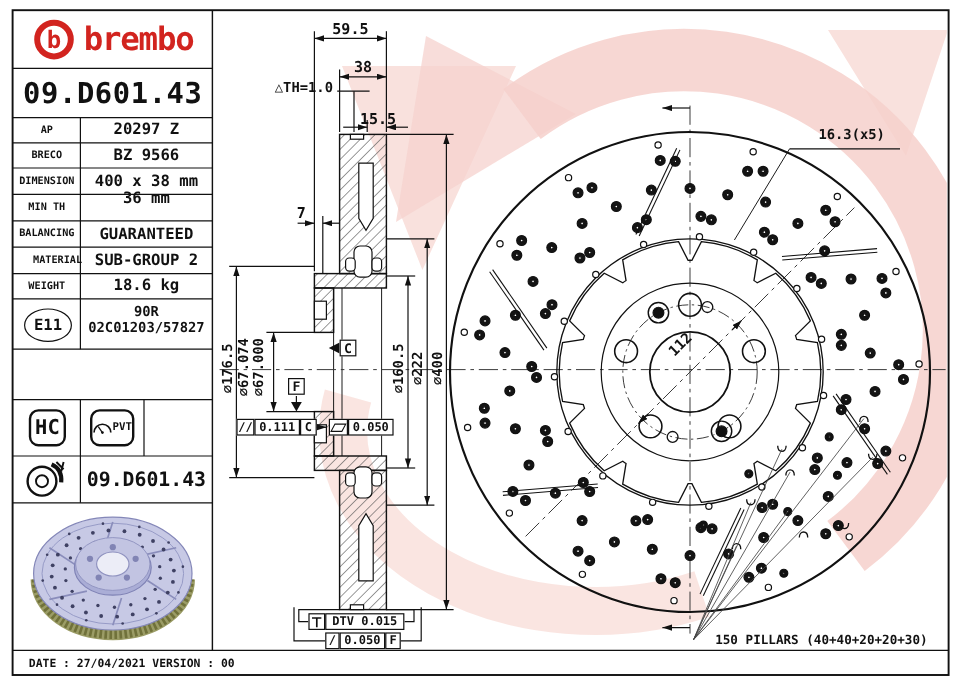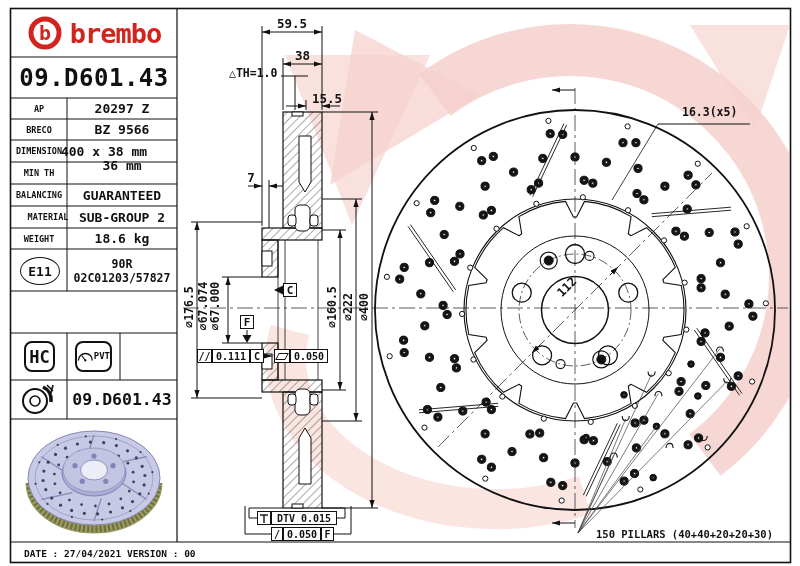--- a/index.html
+++ b/index.html
@@ -449,32 +449,32 @@
   <span class="logo-text" style="color:#d2241f">brembo</span>
 </div>
 
 <div class="abs flex partnum" style="left:11px;top:57px;width:166px;height:41px">09.D601.43</div>
 
 <div class="abs flex lbl" style="left:11px;top:98px;width:56px;height:21px">AP</div>
 <div class="abs flex val" style="left:67px;top:98px;width:110px;height:21px">20297 Z</div>
 <div class="abs flex lbl" style="left:11px;top:119px;width:56px;height:21px">BRECO</div>
 <div class="abs flex val" style="left:67px;top:119px;width:110px;height:21px">BZ 9566</div>
 <div class="abs flex lbl" style="left:11px;top:140px;width:56px;height:22px">DIMENSION</div>
-<div class="abs flex val" style="left:49px;top:140px;width:110px;height:22px">400 x 38 mm</div>
+<div class="abs flex val" style="left:67px;top:140px;width:110px;height:22px">400 x 38 mm</div>
 <div class="abs flex lbl" style="left:11px;top:162px;width:56px;height:22px">MIN TH</div>
 <div class="abs flex val" style="left:67px;top:154px;width:110px;height:22px">36 mm</div>
 <div class="abs flex lbl" style="left:11px;top:184px;width:56px;height:22px">BALANCING</div>
 <div class="abs flex val" style="left:67px;top:184px;width:110px;height:22px">GUARANTEED</div>
 <div class="abs flex lbl" style="left:20px;top:206px;width:56px;height:22px">MATERIAL</div>
 <div class="abs flex val" style="left:67px;top:206px;width:110px;height:22px">SUB-GROUP 2</div>
 <div class="abs flex lbl" style="left:11px;top:228px;width:56px;height:21px">WEIGHT</div>
 <div class="abs flex val" style="left:67px;top:228px;width:110px;height:21px">18.6 kg</div>
 
 <div class="abs flex oval" style="left:20px;top:257px;width:38px;height:26px;font-size:13px;font-weight:bold">E11</div>
-<div class="abs" style="left:67px;top:252px;width:110px;height:38px;display:flex;flex-direction:column;align-items:center;justify-content:center;font-size:11.5px;font-weight:bold;line-height:1.25">
+<div class="abs" style="left:67px;top:252px;width:110px;height:38px;display:flex;flex-direction:column;align-items:center;font-size:11.5px;font-weight:bold;line-height:1.25">
   <span>90R</span>
   <span>02C01203/57827</span>
 </div>
 
 <div class="abs flex badge" style="left:24px;top:341px;width:31px;height:31px;font-size:17px;font-weight:bold">HC</div>
 <div class="abs badge" style="left:75px;top:341px;width:37px;height:31px;display:flex;flex-direction:row;align-items:center;justify-content:center">
   <svg width="24" height="12" viewBox="0 0 24 12">
     <path d="M2,11 A10,10 0 0 1 22,11" fill="none" stroke="#111" stroke-width="2"></path>
     <path d="M12,11 L7,4" stroke="#111" stroke-width="1.5"></path>
     <circle cx="12" cy="11" r="1.6" fill="#111"></circle>
@@ -573,21 +573,21 @@
         </g>
     <ellipse cx="82" cy="50" rx="13.5" ry="10" fill="#ecedf7" stroke="#9093c0" stroke-width="1"></ellipse>
   </svg>
 </div>
 
 <div class="t" style="left:24px;top:548px;font-size:9.5px">DATE : 27/04/2021 VERSION : 00</div>
 
 <div class="t dim" style="left:262px;top:16px;width:60px;text-align:center">59.5</div>
 <div class="t dim" style="left:283px;top:48px;width:39px;text-align:center">38</div>
 <div class="t dim-sm" style="left:229px;top:66px">△TH=1.0</div>
-<div class="t dim" style="left:300px;top:91px;width:42px;text-align:right">15.5</div>
+<div class="t dim" style="left:300px;top:91px;width:42px;text-align:left">15.5</div>
 <div class="t dim" style="left:243px;top:170px;width:16px;text-align:center">7</div>
 
 <div class="t vlab" style="left:159px;top:300px;width:60px">⌀176.5</div>
 <div class="t vlab" style="left:173px;top:299px;width:60px">⌀67.074</div>
 <div class="t vlab" style="left:185px;top:299px;width:60px">⌀67.000</div>
 <div class="t vlab" style="left:302px;top:300px;width:60px">⌀160.5</div>
 <div class="t vlab" style="left:318px;top:300px;width:60px">⌀222</div>
 <div class="t vlab" style="left:334px;top:300px;width:60px">⌀400</div>
 
 <div class="t dbox flex" style="left:283px;top:283px;width:14px;height:14px;font-size:11px">C</div>

